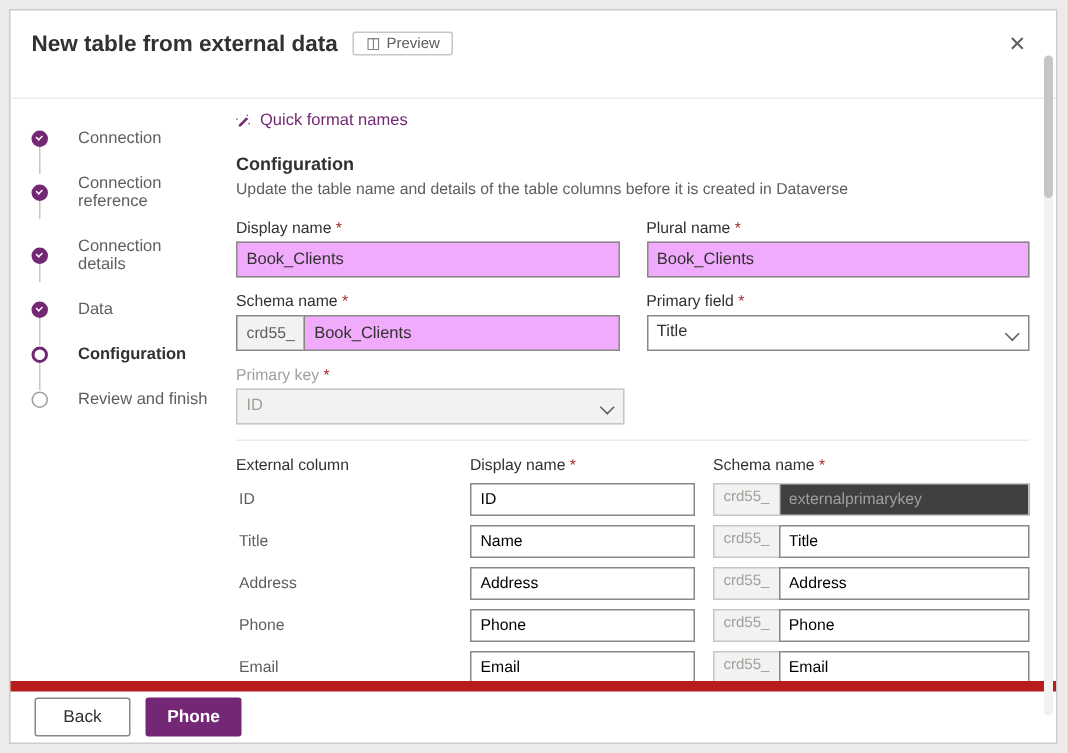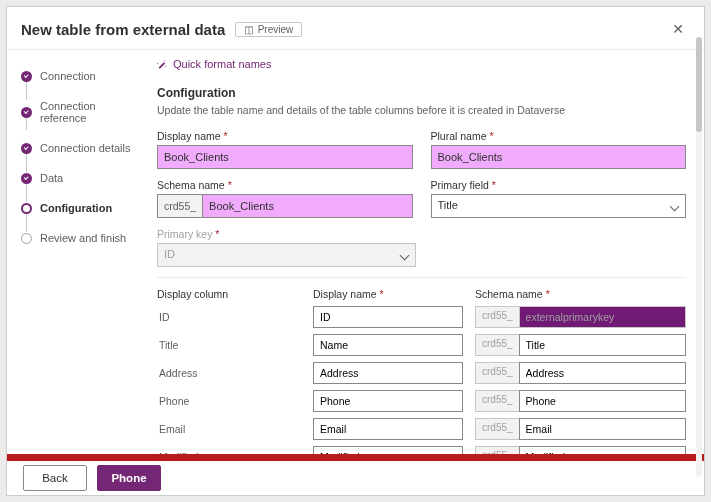--- a/index.html
+++ b/index.html
@@ -1,24 +1,24 @@
 <!DOCTYPE html>
 <html><head>
 <meta charset="utf-8">
 <style>
   * { box-sizing:border-box; margin:0; padding:0; font-family:"Segoe UI",Arial,sans-serif; }
   body { background:#edebe9; padding:6px; }
   .window { width:699px; height:490px; background:#fff; border:1px solid #ccc; display:flex; flex-direction:column; position:relative; }
-  .header { display:flex; align-items:center; padding:10px 14px 8px 14px; border-bottom:1px solid #edebe9; }
+  .header { display:flex; align-items:center; padding:10px 14px 24px 14px; border-bottom:1px solid #edebe9; }
   .header-title { font-size:15px; font-weight:600; color:#323130; }
   .preview-btn { margin-left:10px; border:1px solid #c8c6c4; background:#fff; border-radius:2px; font-size:10px; color:#605e5c; padding:1px 8px; display:flex; align-items:center; gap:4px; cursor:pointer; }
   .close-x { margin-left:auto; color:#605e5c; font-size:14px; cursor:pointer; padding:4px 6px; }
   .body { flex:1; display:flex; overflow:hidden; }
   .sidebar { width:142px; padding:14px 10px 10px 14px; }
-  .step { display:flex; align-items:center; gap:8px; font-size:11px; color:#605e5c; padding:6px 0 12px 0; position:relative; }
+  .step { display:flex; align-items:center; gap:20px; font-size:11px; color:#605e5c; padding:6px 0 12px 0; position:relative; }
   .step .dot { width:11px; height:11px; border-radius:50%; background:#742774; position:relative; flex-shrink:0; }
   .step.done .dot::after { content:""; position:absolute; left:2.5px; top:3.5px; width:3px; height:1.5px; border-left:1.5px solid #fff; border-bottom:1.5px solid #fff; transform:rotate(-45deg); }
   .step.ring .dot { background:#fff; border:2px solid #742774; }
   .step.hollow .dot { background:#fff; border:1.5px solid #a19f9d; }
   .step.current { color:#323130; font-weight:600; }
   .step::before { content:""; position:absolute; left:5px; top:16px; width:1px; height:20px; background:#c8c6c4; }
   .step:last-child::before { display:none; }
   .main { flex:1; overflow-y:auto; padding:8px 18px 2px 8px; position:relative; }
   .quickfmt { color:#742774; font-size:11px; display:flex; align-items:center; gap:6px; margin-bottom:16px; cursor:pointer; }
   .section-title { font-size:12px; font-weight:600; color:#323130; margin-bottom:4px; }
@@ -40,21 +40,21 @@
   .cols-head { display:flex; gap:12px; font-size:10.5px; color:#323130; margin-bottom:6px; }
   .col-a { width:144px; }
   .col-b { width:150px; }
   .col-c { flex:1; }
   .col-row { display:flex; gap:12px; align-items:center; margin-bottom:6px; }
   .col-row .ext { width:144px; font-size:10.5px; color:#605e5c; padding-left:2px; }
   .col-row .dn input { width:150px; border:1px solid #8a8886; height:22px; font-size:10.5px; padding:2px 6px; }
   .col-row .sch { flex:1; display:flex; }
   .col-row .sch .pfx { border:1px solid #c8c6c4; border-right:none; background:#f3f2f1; color:#a19f9d; font-size:10px; height:22px; padding:3px 6px; min-width:40px; }
   .col-row .sch input { flex:1; border:1px solid #8a8886; height:22px; font-size:10.5px; padding:2px 6px; }
-  .col-row.locked .sch input { border-color:#c8c6c4; background:#701a75; color:#a19f9d; }
+  .col-row.locked .sch input { border-color:#c8c6c4; background:#404040; color:#a19f9d; }
   .footer { border-top:7px solid #b91c1c; padding:4px 16px; display:flex; align-items:center; gap:10px; }
   .btn { height:26px; min-width:64px; font-size:11.5px; border-radius:2px; cursor:pointer; }
   .btn-sec { background:#fff; border:1px solid #8a8886; color:#323130; }
   .btn-pri { background:#742774; border:1px solid #742774; color:#fff; font-weight:600; }
   .btn-cancel { margin-left:auto; }
   .scrollbar-fake { position:absolute; right:2px; top:30px; width:6px; height:440px; background:#f3f2f1; border-radius:3px; }
   .scrollbar-fake .thumb { position:absolute; top:0; width:6px; height:95px; background:#c8c6c4; border-radius:3px; }
   .wand { width:10px; height:10px; fill:#742774; }
 </style>
 </head>
@@ -145,21 +145,21 @@
           <label class="label muted"><span>Primary key</span> <span class="req">*</span></label>
           <div class="select-wrap">
             <div class="select disabled">ID</div>
           </div>
         </div>
       </div>
 
       <hr class="div">
 
       <div class="cols-head">
-        <div class="col-a">Display column</div>
+        <div class="col-a">External column</div>
         <div class="col-b"><span>Display name</span> <span class="req">*</span></div>
         <div class="col-c"><span>Schema name</span> <span class="req">*</span></div>
       </div>
 
       <div id="col-rows">
           <div class="col-row locked">
             <div class="ext">ID</div>
             <div class="dn"><input value="ID" style=""></div>
             <div class="sch">
               <span class="pfx">crd55_</span>

